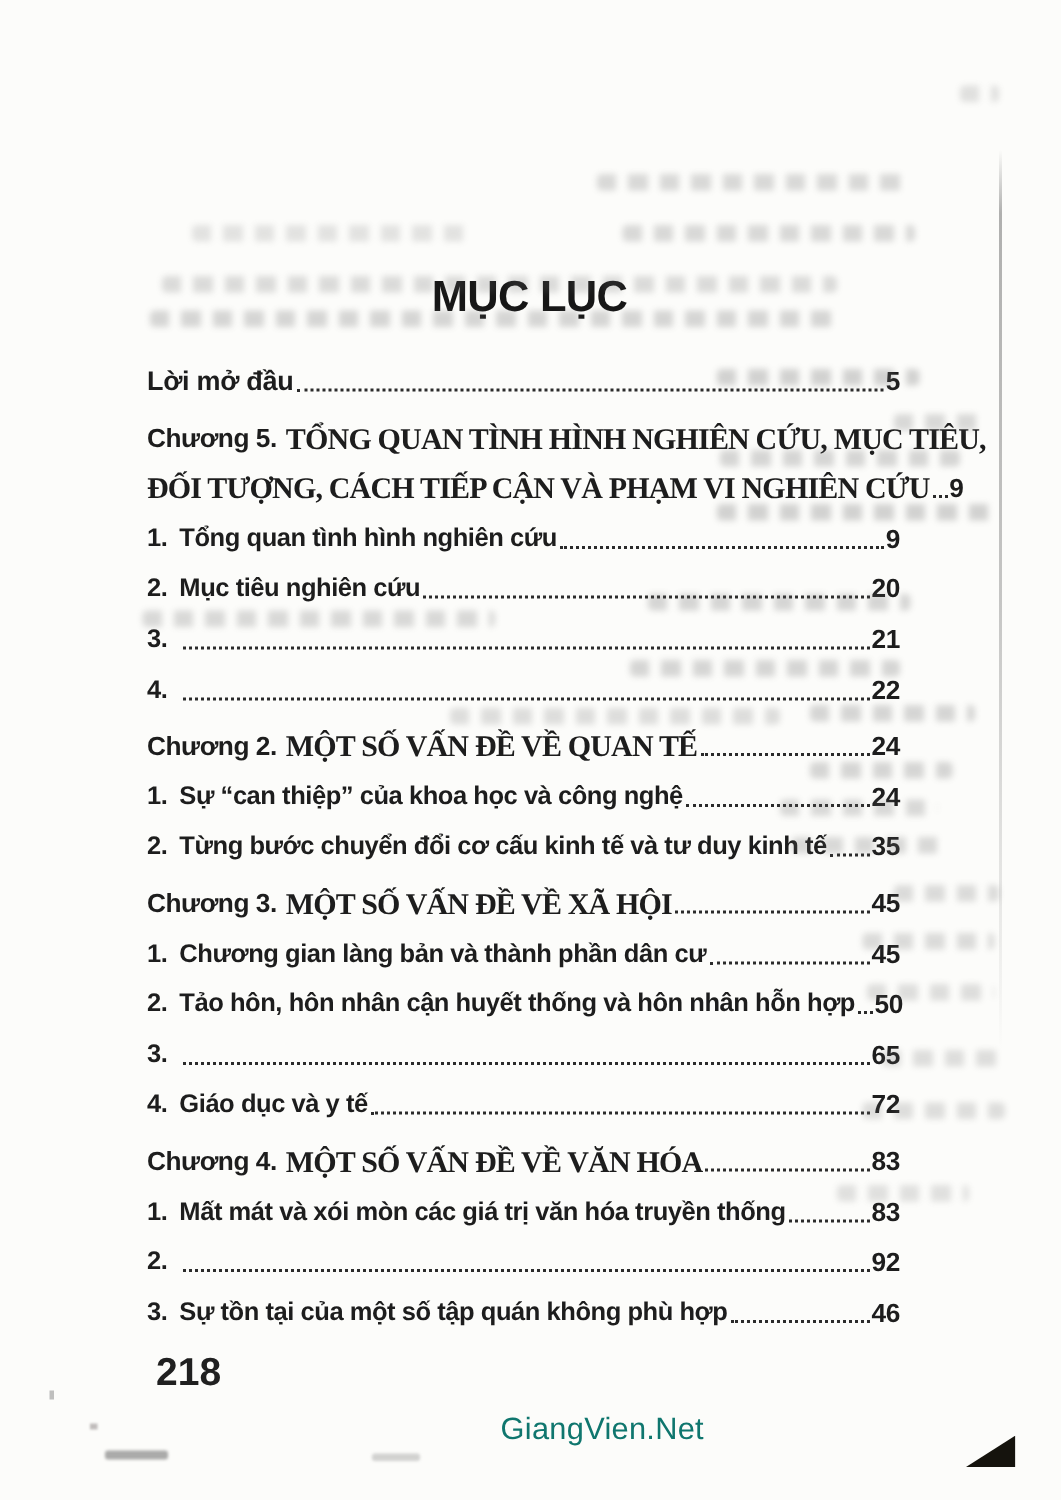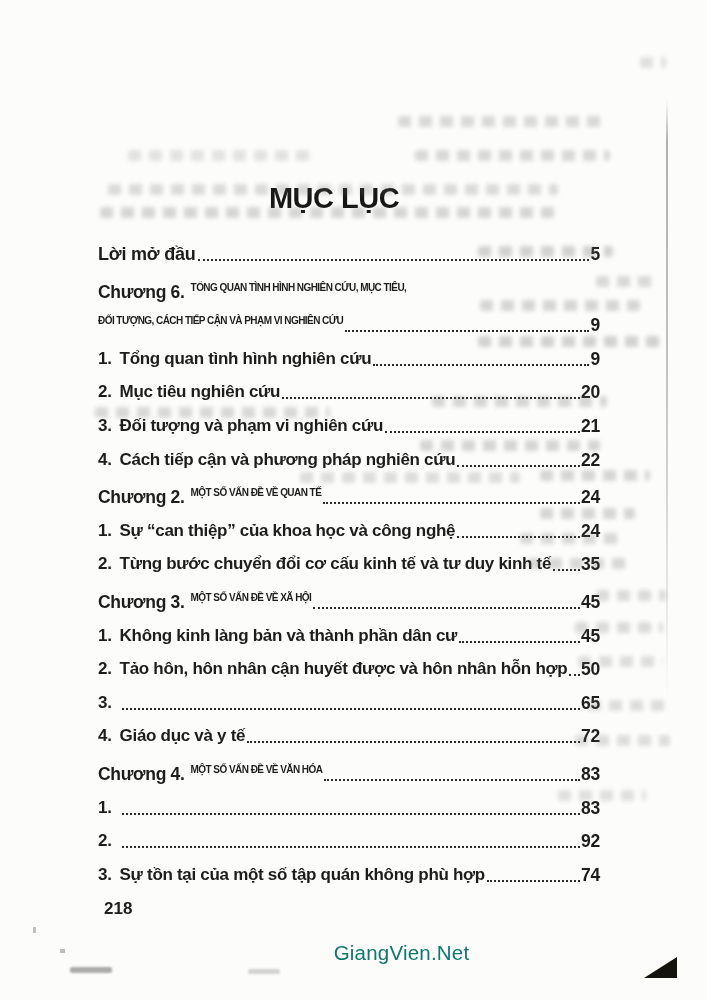--- a/index.html
+++ b/index.html
@@ -6,45 +6,45 @@
   body{
     width:707px;height:1000px;position:relative;overflow:hidden;
     background:#fcfcfa;
     font-family:"Liberation Sans", sans-serif;
     color:#1d1d1d;
   }
   .page{position:absolute;inset:0;}
 
   
   .doc-title{
-    position:absolute;top:163px;left:83px;width:502px;
+    position:absolute;top:163px;left:102px;width:502px;
     text-align:center;font-size:29px;font-weight:700;letter-spacing:-0.5px;
     color:#161616;
   }
 
   
   .toc{position:absolute;left:98px;top:244px;width:502px;}
   .row{
     height:33.6px;display:flex;align-items:flex-start;
     white-space:nowrap;font-weight:700;color:#1d1d1d;
   }
   .k-front{font-size:18px;letter-spacing:-0.2px;}
   .k-item{font-size:17px;letter-spacing:-0.3px;}
   .k-item .prefix{margin-right:8px;}
   .k-chapter-start,.k-chapter{margin-top:4px;}
   .k-chapter-start .prefix,.k-chapter .prefix{font-size:17.5px;letter-spacing:-0.3px;margin-right:6px;}
-  .caps{font-size:10px;letter-spacing:-0.55px;}
+  .caps{font-size:20px;letter-spacing:-0.55px;font-family:Liberation Serif, serif;}
   .leader{
     flex:1 1 auto;min-width:10px;height:15px;
     border-bottom:2.5px dotted #2b2b2b;margin:0 1px 0 2px;
   }
   .pagenum{font-size:17.5px;letter-spacing:-0.2px;}
 
   
-  .folio{position:absolute;left:104px;top:899px;font-size:17px;font-weight:700;color:#202020;}
+  .folio{position:absolute;left:104px;top:899px;font-size:26px;font-weight:700;color:#202020;}
   .watermark{
     position:absolute;left:0;top:941px;width:707px;text-align:center;
     font-size:20.5px;font-weight:400;color:#0f766e;letter-spacing:0.2px;margin-left:48px;
   }
 
   
   .smudge{
     position:absolute;height:11px;border-radius:3px;
     background:repeating-linear-gradient(90deg, rgba(104,104,104,0.85) 0 13px, rgba(104,104,104,0) 13px 21px);
     filter:blur(2.2px);
@@ -71,21 +71,21 @@
 
   <h1 class="doc-title">MỤC LỤC</h1>
 
   <div class="toc">
       <div class="row k-front">
         <span class="txt">Lời mở đầu</span>
         <span class="leader"></span>
         <span class="pagenum">5</span>
       </div>
       <div class="row k-chapter-start">
-        <span class="prefix">Chương 6.</span>
+        <span class="prefix">Chương 5.</span>
         <span class="caps">TỔNG QUAN TÌNH HÌNH NGHIÊN CỨU, MỤC TIÊU,</span>
       </div>
       <div class="row k-chapter-cont">
         <span class="caps">ĐỐI TƯỢNG, CÁCH TIẾP CẬN VÀ PHẠM VI NGHIÊN CỨU</span>
         <span class="leader"></span>
         <span class="pagenum">9</span>
       </div>
       <div class="row k-item">
         <span class="prefix">1.</span>
         <span class="txt">Tổng quan tình hình nghiên cứu</span>
@@ -93,27 +93,25 @@
         <span class="pagenum">9</span>
       </div>
       <div class="row k-item">
         <span class="prefix">2.</span>
         <span class="txt">Mục tiêu nghiên cứu</span>
         <span class="leader"></span>
         <span class="pagenum">20</span>
       </div>
       <div class="row k-item">
         <span class="prefix">3.</span>
-        <span class="txt">Đối tượng và phạm vi nghiên cứu</span>
         <span class="leader"></span>
         <span class="pagenum">21</span>
       </div>
       <div class="row k-item">
         <span class="prefix">4.</span>
-        <span class="txt">Cách tiếp cận và phương pháp nghiên cứu</span>
         <span class="leader"></span>
         <span class="pagenum">22</span>
       </div>
       <div class="row k-chapter">
         <span class="prefix">Chương 2.</span>
         <span class="caps">MỘT SỐ VẤN ĐỀ VỀ QUAN TẾ</span>
         <span class="leader"></span>
         <span class="pagenum">24</span>
       </div>
       <div class="row k-item">
@@ -129,27 +127,27 @@
         <span class="pagenum">35</span>
       </div>
       <div class="row k-chapter">
         <span class="prefix">Chương 3.</span>
         <span class="caps">MỘT SỐ VẤN ĐỀ VỀ XÃ HỘI</span>
         <span class="leader"></span>
         <span class="pagenum">45</span>
       </div>
       <div class="row k-item">
         <span class="prefix">1.</span>
-        <span class="txt">Không kinh làng bản và thành phần dân cư</span>
+        <span class="txt">Chương gian làng bản và thành phần dân cư</span>
         <span class="leader"></span>
         <span class="pagenum">45</span>
       </div>
       <div class="row k-item">
         <span class="prefix">2.</span>
-        <span class="txt">Tảo hôn, hôn nhân cận huyết được và hôn nhân hỗn hợp</span>
+        <span class="txt">Tảo hôn, hôn nhân cận huyết thống và hôn nhân hỗn hợp</span>
         <span class="leader"></span>
         <span class="pagenum">50</span>
       </div>
       <div class="row k-item">
         <span class="prefix">3.</span>
         <span class="leader"></span>
         <span class="pagenum">65</span>
       </div>
       <div class="row k-item">
         <span class="prefix">4.</span>
@@ -158,33 +156,34 @@
         <span class="pagenum">72</span>
       </div>
       <div class="row k-chapter">
         <span class="prefix">Chương 4.</span>
         <span class="caps">MỘT SỐ VẤN ĐỀ VỀ VĂN HÓA</span>
         <span class="leader"></span>
         <span class="pagenum">83</span>
       </div>
       <div class="row k-item">
         <span class="prefix">1.</span>
+        <span class="txt">Mất mát và xói mòn các giá trị văn hóa truyền thống</span>
         <span class="leader"></span>
         <span class="pagenum">83</span>
       </div>
       <div class="row k-item">
         <span class="prefix">2.</span>
         <span class="leader"></span>
         <span class="pagenum">92</span>
       </div>
       <div class="row k-item">
         <span class="prefix">3.</span>
         <span class="txt">Sự tồn tại của một số tập quán không phù hợp</span>
         <span class="leader"></span>
-        <span class="pagenum">74</span>
+        <span class="pagenum">46</span>
       </div>
     </div>
 
   <div class="folio">218</div>
   <div class="watermark">GiangVien.Net</div>
 
   <div class="edge-line"></div>
   <div class="corner-mark"></div>
   <div class="streak1"></div>
   <div class="streak2"></div>

